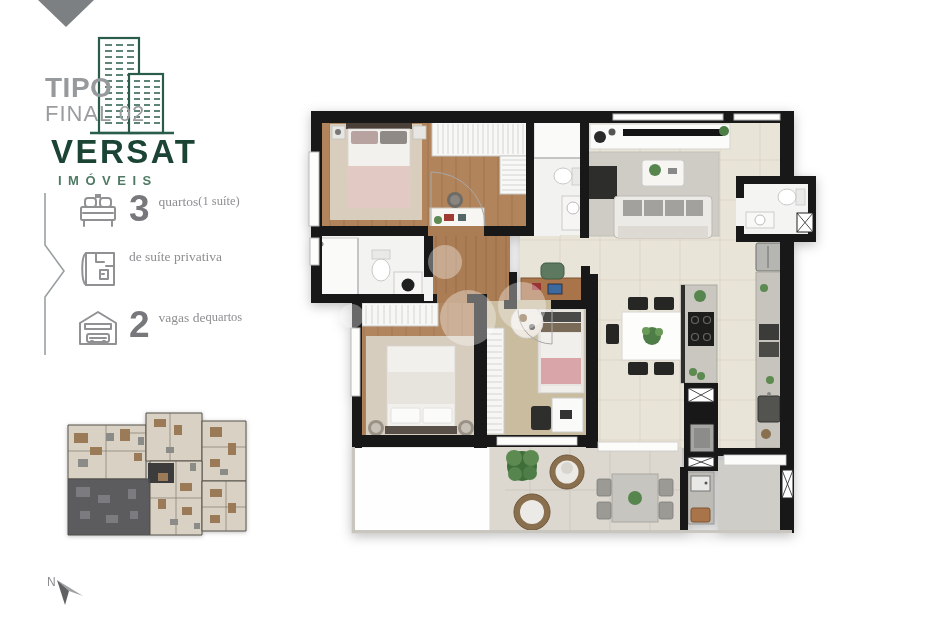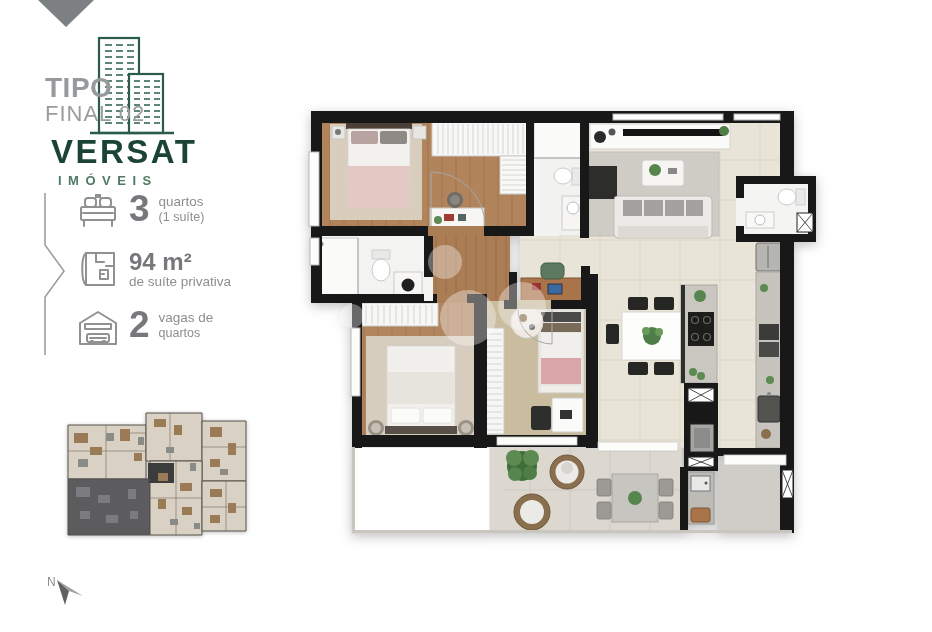--- a/index.html
+++ b/index.html
@@ -13,21 +13,21 @@
   .tipo{left:45px;top:72px;font-size:28px;font-weight:700;color:#979a9d;letter-spacing:.5px;z-index:3;}
   .final{left:45px;top:101px;font-size:22px;font-weight:400;color:#9a9da0;letter-spacing:1px;z-index:3;}
   .buildings{left:74px;top:36px;z-index:2;}
   .brand{left:51px;top:133px;font-size:33px;font-weight:700;color:#1c4434;letter-spacing:2.5px;z-index:4;}
   .brandsub{left:58px;top:173px;font-size:13px;font-weight:600;color:#4f7a64;letter-spacing:6.5px;z-index:4;}
   
   .feature{position:absolute;left:76px;display:flex;gap:9px;align-items:flex-start;}
   .f1{top:191px;} .f2{top:249px;} .f3{top:307px;}
   .fval{font-size:37px;font-weight:700;color:#77787b;line-height:.95;margin-top:0;}
   .fvalm{font-size:24px;font-weight:700;color:#77787b;line-height:1.05;}
-  .flabels{display:flex;flex-direction:column;margin-top:3px;}
+  .flabels{display:flex;flex-direction:row;margin-top:3px;font-family:Liberation Serif, serif;}
   .flab{font-size:13.5px;color:#8c8e90;line-height:1.2;}
   .fsub{font-size:12.5px;color:#8c8e90;line-height:1.2;}
   .bracket{left:43px;top:192px;}
   .keyplan{left:50px;top:403px;filter:drop-shadow(0 1px 2px rgba(0,0,0,.25));}
   .north{left:44px;top:564px;}
   .north text{font-size:12px;fill:#8b8d8f;font-family:"Liberation Sans",sans-serif;}
   .plan{left:305px;top:78px;filter:drop-shadow(0 3px 6px rgba(0,0,0,.25));}
 </style>
 </head>
 <body>
@@ -73,21 +73,20 @@
 <div class="feature f2">
   <svg width="44" height="40" viewBox="0 0 44 40">
     <g fill="none" stroke="#8f9193" stroke-width="2" stroke-linecap="round" stroke-linejoin="round">
       <rect x="10" y="4" width="28" height="32"></rect>
       <path d="M10 4c-5 3-5 29 0 32"></path>
       <path d="M20 4v9h8M38 17h-8M24 21h8v9h-8z"></path>
       <path d="M26 25h4" stroke-dasharray="2 2"></path>
     </g>
   </svg>
   <div class="flabels" style="margin-top:0;">
-    <div class="fvalm">94 m²</div>
     <div class="flab">de suíte privativa</div>
   </div>
 </div>
 
 <div class="feature f3">
   <svg width="44" height="40" viewBox="0 0 44 40">
     <g fill="none" stroke="#8f9193" stroke-width="2" stroke-linecap="round" stroke-linejoin="round">
       <path d="M4 16 L22 5 L40 16 V37 H4 Z"></path>
       <rect x="9" y="17" width="26" height="5"></rect>
       <rect x="11" y="27" width="22" height="8" rx="2"></rect>

